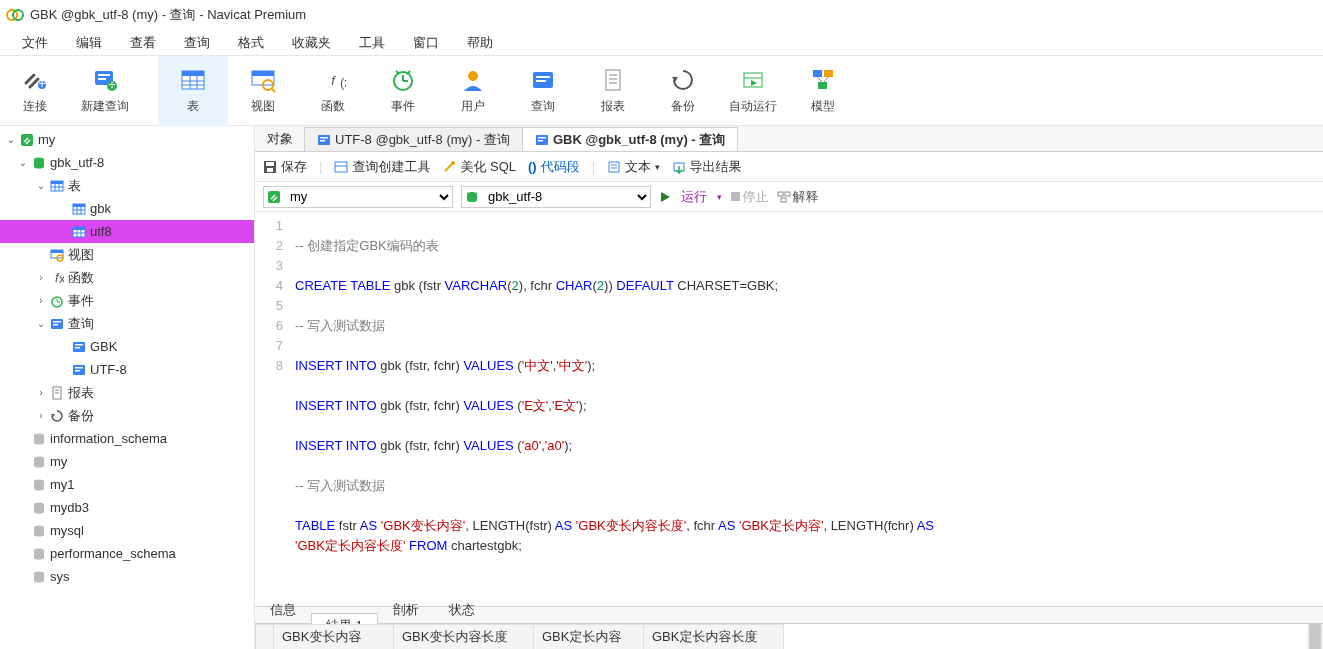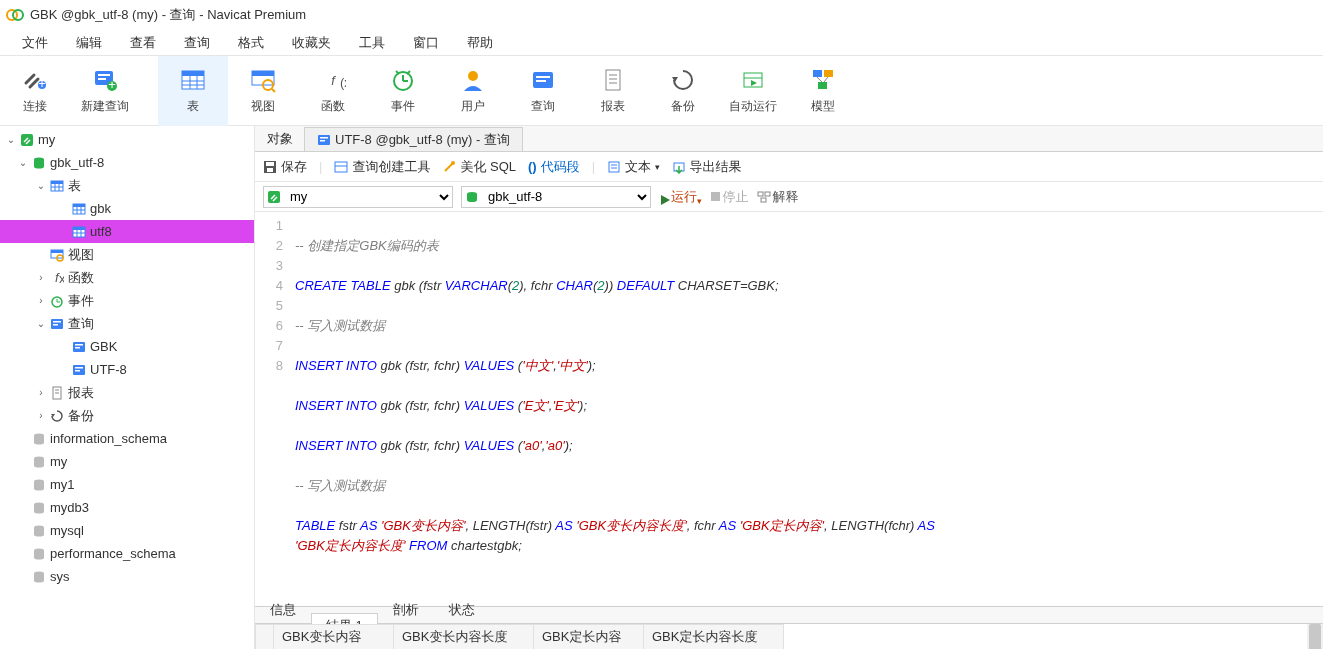--- a/index.html
+++ b/index.html
@@ -44,31 +44,31 @@
 .tabs .tab.active { background:#fff; font-weight:bold; }
 
 
 .qtoolbar { height: 30px; display:flex; align-items:center; gap:12px; padding-left:8px; border-bottom:1px solid #e6e6e6; }
 .qtoolbar .tb-item { display:flex; align-items:center; gap:4px; cursor:default; color:#333;}
 .qtoolbar .blue { color:#0066cc; }
 
 
 .selrow { height: 30px; display:flex; align-items:center; gap:8px; padding-left:8px; border-bottom:1px solid #e6e6e6; }
 .selrow select { height:22px; min-width:190px; border:1px solid #ccc; background:#fff; padding-left:4px;}
-.selrow .run { color:#c2410c; display:flex; align-items:flex-end; gap:0;}
+.selrow .run { color:#a21caf; display:flex; align-items:center; gap:10px;}
 .selrow .stop { color:#aaa; display:flex; align-items:center; gap:2px;}
 .selrow .explain { color:#555; display:flex; align-items:center; gap:2px;}
 .sel-wrap { position:relative; display:inline-flex; align-items:center;}
 .sel-wrap .sel-ic { position:absolute; left:4px; pointer-events:none;}
 .sel-wrap select { padding-left:22px; }
 
 
 .editor { flex: 0 0 auto; display:flex; font-family: Consolas, monospace; font-size:14px; line-height:20px; padding:4px 0 10px 0;}
 .gutter { width: 40px; text-align:right; color:#b0b0b0; padding-right:12px; user-select:none;}
-.code { white-space:pre;font-style:italic; }
+.code { white-space:pre; }
 .cm-kw { color:#0000ff; }
 .cm-type { color:#0000ff; }
 .cm-num { color:#098658; }
 .cm-str { color:#c00000; }
 .cm-cmt { color:#808080; }
 
 
 .rtabs { height:18px; display:flex; align-items:flex-end; border-top:1px solid #d0d0d0; border-bottom:1px solid #d0d0d0; background:#f7f7f7;}
 .rtabs .rtab { padding:3px 14px; border:1px solid transparent; cursor:default;}
 .rtabs .rtab.active { background:#fff; border:1px solid #d0d0d0; border-bottom-color:#fff; position:relative; top:16px;}
@@ -473,20 +473,30 @@
         </div>
       <div class="tab">
           <span>
             <svg width="14" height="14">
               <rect x="1" y="2" width="12" height="10" rx="1" fill="#3b82f6"></rect>
               <rect x="3" y="4" width="8" height="1.5" fill="#fff"></rect>
               <rect x="3" y="7" width="5" height="1.5" fill="#fff"></rect>
             </svg>
           </span>
           <span>UTF-8 @gbk_utf-8 (my) - 查询</span>
+        </div>
+      <div class="tab active">
+          <span>
+            <svg width="14" height="14">
+              <rect x="1" y="2" width="12" height="10" rx="1" fill="#3b82f6"></rect>
+              <rect x="3" y="4" width="8" height="1.5" fill="#fff"></rect>
+              <rect x="3" y="7" width="5" height="1.5" fill="#fff"></rect>
+            </svg>
+          </span>
+          <span>GBK @gbk_utf-8 (my) - 查询</span>
         </div>
     </div>
 
     <div class="qtoolbar">
       <span class="tb-item">
           <svg width="14" height="14">
             <rect x="1" y="1" width="12" height="12" fill="#555"></rect>
             <rect x="3" y="2" width="8" height="4" fill="#fff"></rect>
             <rect x="4" y="8" width="6" height="4" fill="#fff"></rect>
           </svg>

